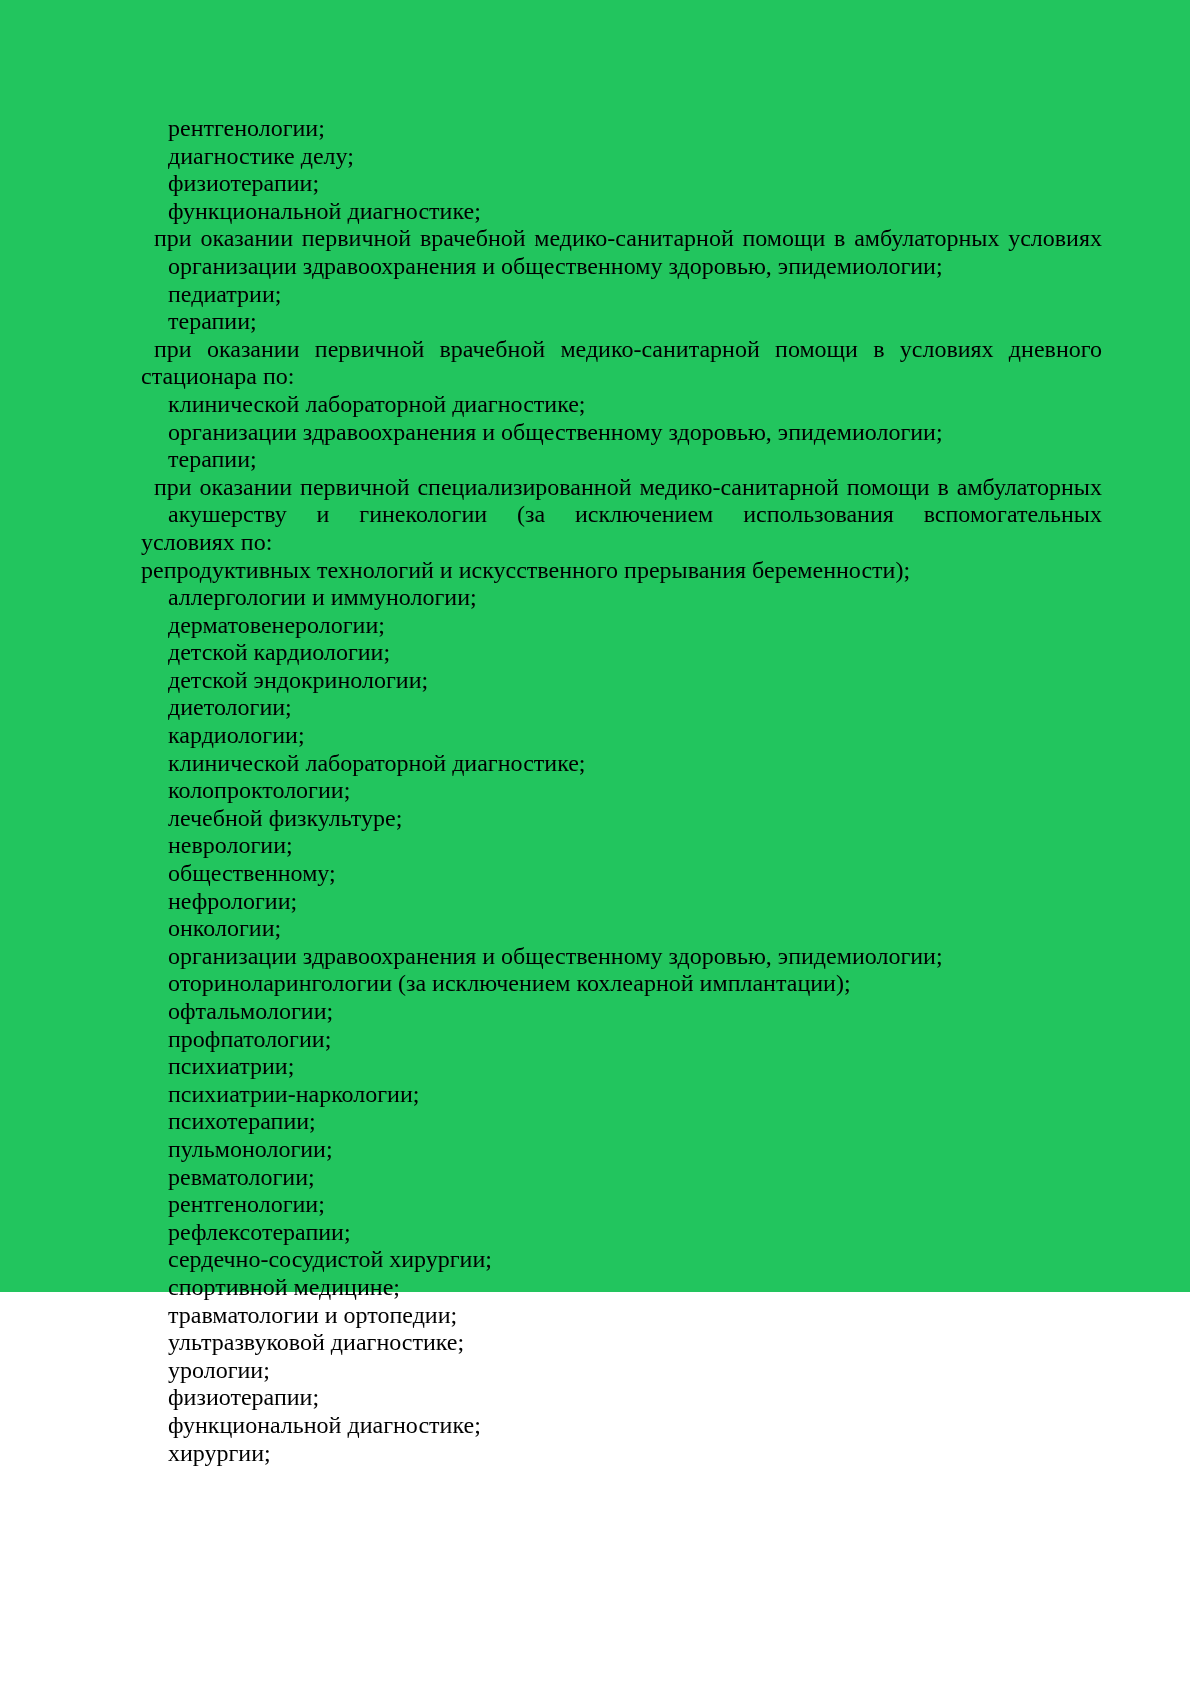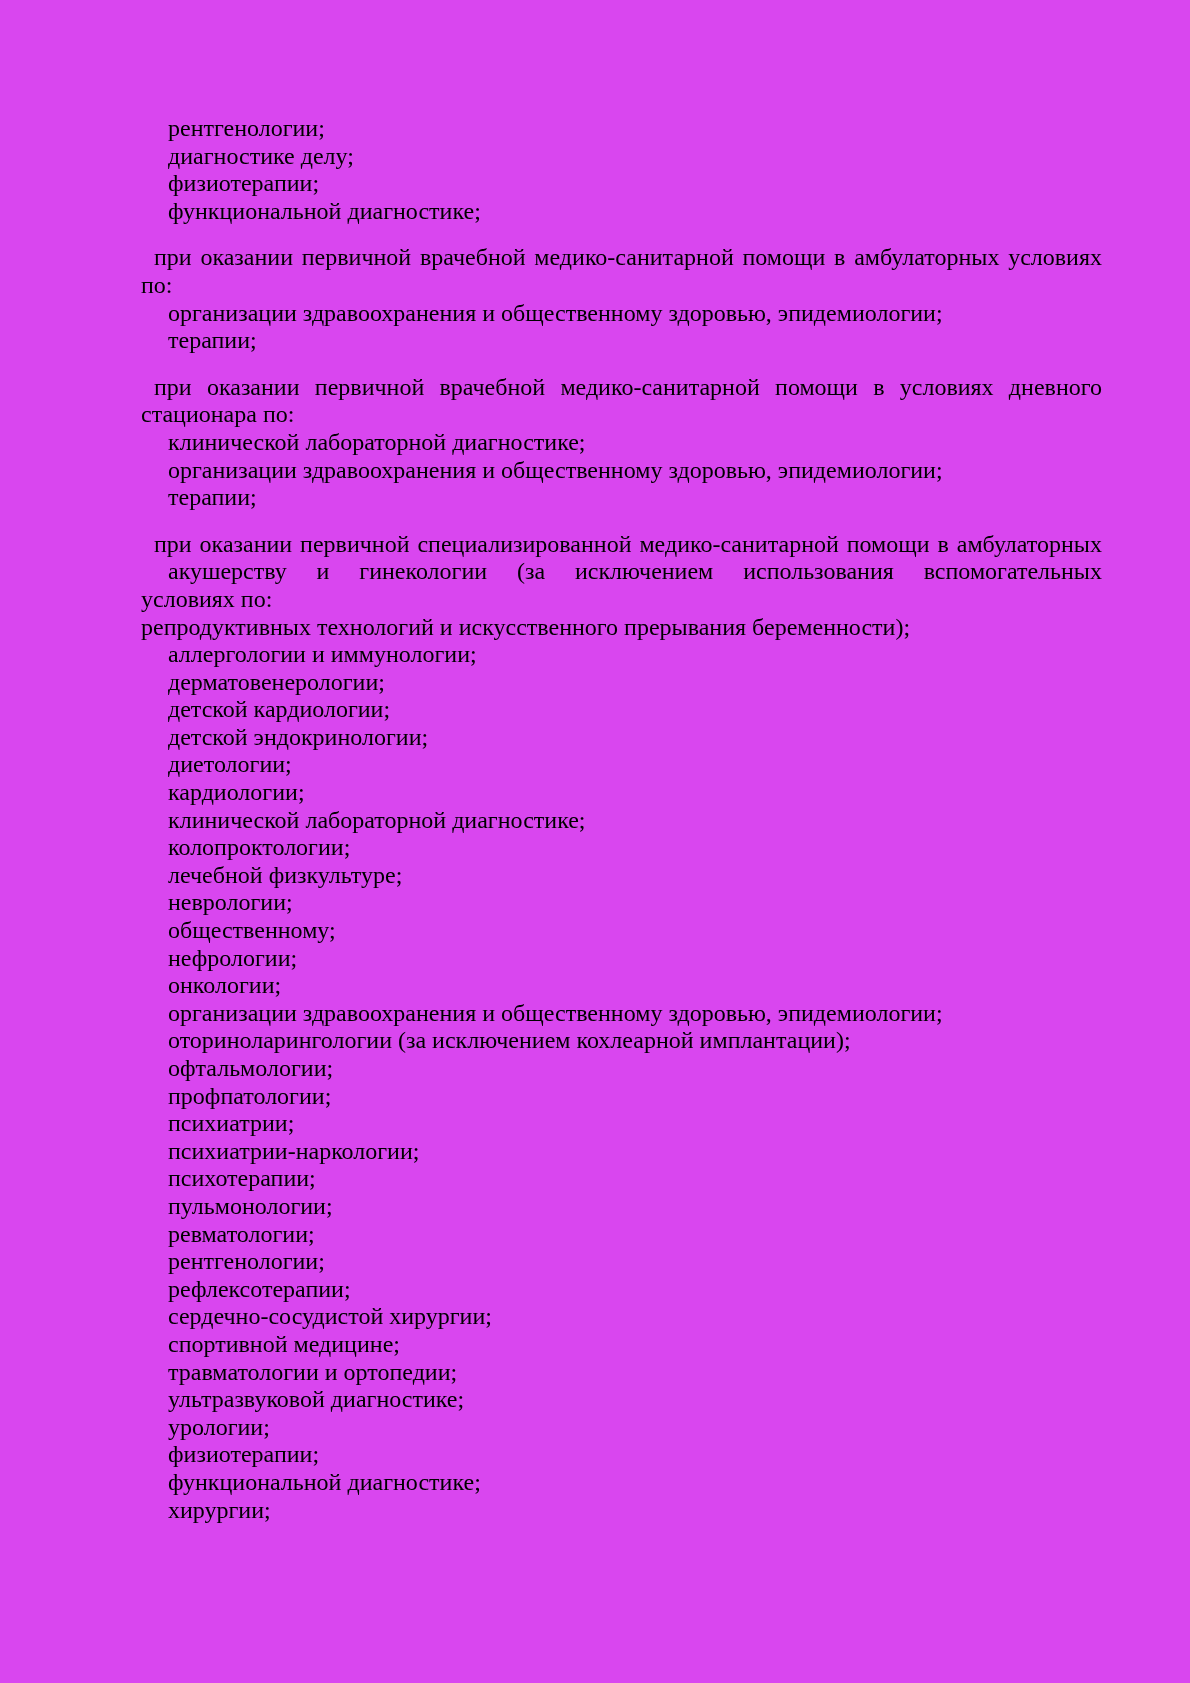--- a/index.html
+++ b/index.html
@@ -11,22 +11,22 @@
     width: 1190px;
     height: 1683px;
     position: relative;
     overflow: hidden;
   }
   .page {
     position: absolute;
     left: 0;
     top: 0;
     width: 1190px;
-    height: 1683px;
-    background: #d946ef;
+    height: 1292px;
+    background: #22c55e;
   }
   .textblock {
     position: absolute;
     left: 141px;
     top: 115px;
     width: 961px;
     font-family: "Liberation Serif", "DejaVu Serif", serif;
     font-size: 24px;
     line-height: 27.6px;
     color: #000000;
@@ -36,34 +36,34 @@
     text-align: left;
     white-space: normal;
   }
   
   .line.jfull {
     text-align: justify;
     text-align-last: justify;
   }
   
   .line.ind-item  { text-indent: 27px; }
-  .line.ind-intro { text-indent: 13px; margin-top: 19px; }
+  .line.ind-intro { text-indent: 13px; }
 </style>
 </head>
 <body>
 
 <div class="page">
   <div class="textblock" id="doc">
       <div class="line ind-item">рентгенологии;</div>
       <div class="line ind-item">диагностике делу;</div>
       <div class="line ind-item">физиотерапии;</div>
       <div class="line ind-item">функциональной диагностике;</div>
       <div class="line ind-intro jfull">при оказании первичной врачебной медико-санитарной помощи в амбулаторных условиях</div>
-      <div class="line">по:</div>
       <div class="line ind-item">организации здравоохранения и общественному здоровью, эпидемиологии;</div>
+      <div class="line ind-item">педиатрии;</div>
       <div class="line ind-item">терапии;</div>
       <div class="line ind-intro jfull">при оказании первичной врачебной медико-санитарной помощи в условиях дневного</div>
       <div class="line">стационара по:</div>
       <div class="line ind-item">клинической лабораторной диагностике;</div>
       <div class="line ind-item">организации здравоохранения и общественному здоровью, эпидемиологии;</div>
       <div class="line ind-item">терапии;</div>
       <div class="line ind-intro jfull">при оказании первичной специализированной медико-санитарной помощи в амбулаторных</div>
       <div class="line ind-item jfull">акушерству и гинекологии (за исключением использования вспомогательных</div>
       <div class="line">условиях по:</div>
       <div class="line">репродуктивных технологий и искусственного прерывания беременности);</div>

